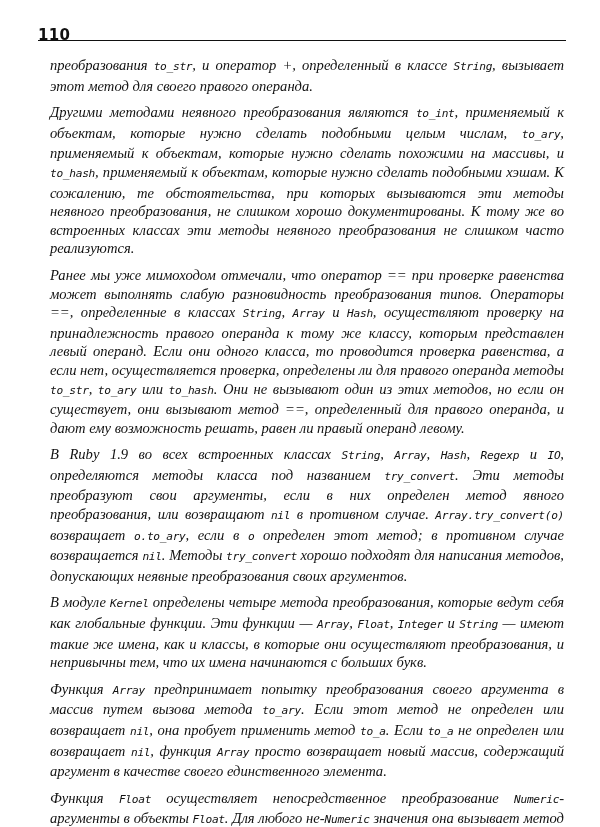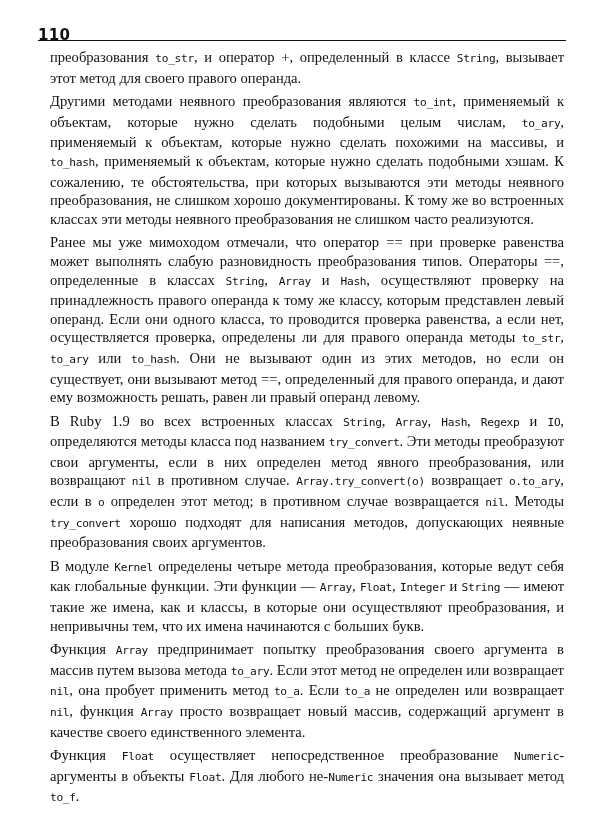--- a/index.html
+++ b/index.html
@@ -2,21 +2,21 @@
 <html><head>
 <meta charset="utf-8">
 <style>
   html, body { margin:0; padding:0; background:#fff; }
   body { width:600px; height:827px; position:relative; overflow:hidden; color:#111; }
   .page { position:absolute; left:0; top:0; width:600px; height:827px; }
   .running-head { position:absolute; left:38px; top:12px; width:528px; height:28px; border-bottom:1.5px solid #111; }
   .page-num { position:absolute; left:0; top:14px; font-family:"DejaVu Sans", sans-serif; font-weight:bold; font-size:15px; letter-spacing:0.3px; }
   .chapter { position:absolute; left:66px; top:6px; font-family:"DejaVu Sans", sans-serif; font-size:12.5px; }
   .body-text { position:absolute; left:50px; top:48px; width:514px; font-family:"Liberation Serif", serif; font-size:14.6px; line-height:18.6px; text-align:justify; }
-  .body-text p { margin:0 0 5px 0; hyphens:manual; }
+  .body-text p { margin:8px 0 5px 0; hyphens:manual;font-style:italic; }
   .mono { font-family:"DejaVu Sans Mono", monospace; font-size:11.2px; letter-spacing:-0.3px; }
   h3.section { font-family:"DejaVu Sans", sans-serif; font-weight:bold; font-size:19px; margin:12px 0 6px -12px; letter-spacing:-0.3px; }
 </style>
 </head>
 <body>
 
 <div class="page">
   <div class="running-head">
     <span class="page-num">110</span>
   </div>

